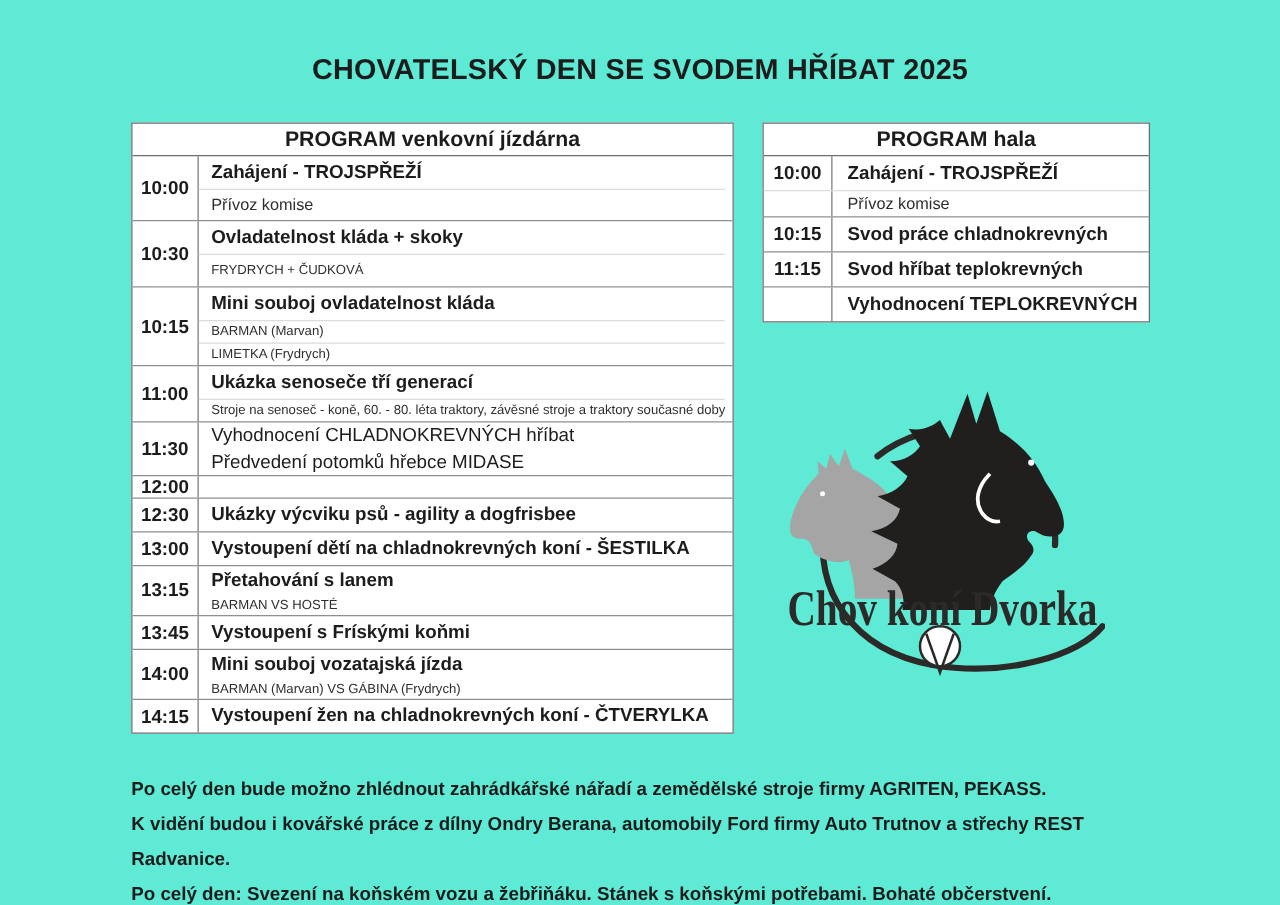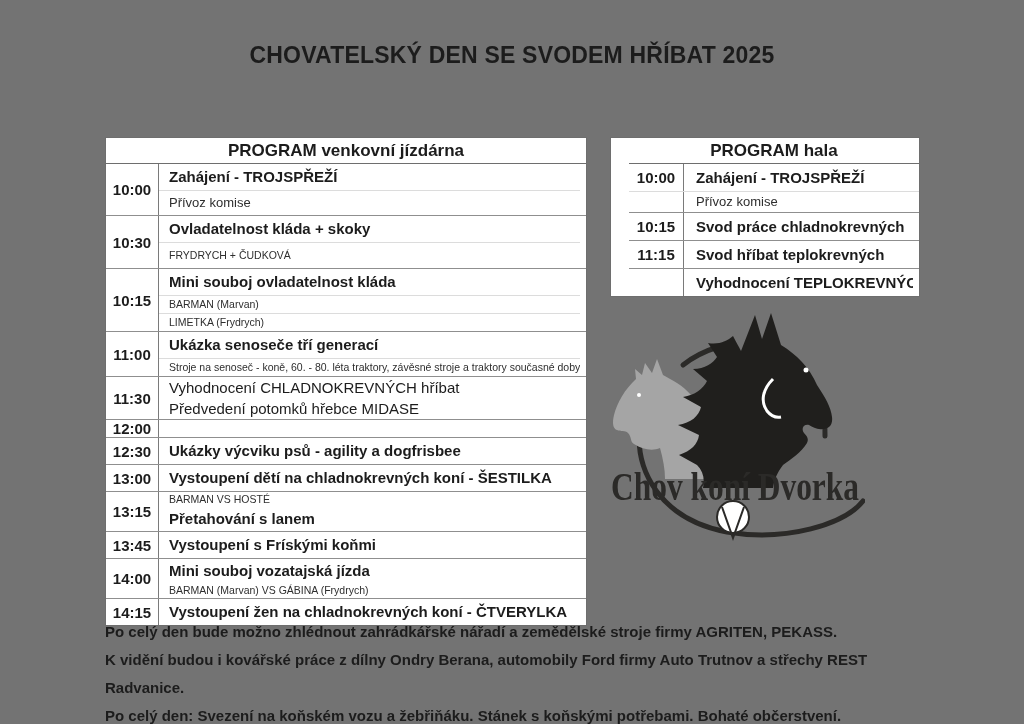--- a/index.html
+++ b/index.html
@@ -1,26 +1,26 @@
 <!DOCTYPE html>
 <html><head>
 <meta charset="utf-8">
 <style>
   * { margin:0; padding:0; box-sizing:border-box; }
   html,body { width:1024px; height:724px; background:#ffffff; overflow:hidden;
     font-family:"Liberation Sans","DejaVu Sans",sans-serif; color:#1c1c1c; }
-  #page { position:relative; width:1024px; height:724px; background:#737373; }
+  #page { position:relative; width:1024px; height:724px; background:#5eead4; }
 
   .doc-title { position:absolute; top:42px; left:0; width:100%; text-align:center;
     font-size:23px; font-weight:700; letter-spacing:.2px; }
 
   
-  .sched { position:absolute; border:1px solid #6e6e6e; background:#fff;margin-top:39px; }
+  .sched { position:absolute; border:1px solid #6e6e6e; background:#fff; }
   .sched-left  { left:105px; top:98px;  width:482px; }
-  .sched-right { left:610px; top:98px;  width:310px;padding-left:18px; }
+  .sched-right { left:610px; top:98px;  width:310px; }
   .thead { height:26px; line-height:25px; text-align:center; font-size:17px; font-weight:700;
     border-bottom:1px solid #6e6e6e; }
 
   .trow { display:flex; }
   .tsep { border-top:1px solid #8f8f8f; }
   .tsep-light { border-top:1px solid #dcdcdc; }
   .tcell-time { width:53px; flex:0 0 53px; border-right:1px solid #7a7a7a;
     display:flex; align-items:center; justify-content:center;
     font-size:15px; font-weight:700; }
   .sched-right .tcell-time { width:55px; flex:0 0 55px; }
@@ -35,21 +35,21 @@
   .line.sub        { font-size:13px;   font-weight:400; line-height:24px; color:#2e2e2e; }
   .line.small      { font-size:10.5px; font-weight:400; line-height:17px; color:#2e2e2e; }
   .line.smalltall  { font-size:10.5px; font-weight:400; line-height:25px; color:#2e2e2e; }
   .line.smalltight { font-size:10.5px; font-weight:400; line-height:15px; color:#2e2e2e; }
   .line.divider { border-top:1px solid #dcdcdc; margin-left:-10px; padding-left:10px; }
 
   .sched-right .line.title { line-height:27px; }
   .sched-right .line.sub   { line-height:20px; }
 
   
-  .logo { position:absolute; left:605px; top:300px; width:260px; height:253px;text-align:right; }
+  .logo { position:absolute; left:624px; top:300px; width:260px; height:253px;text-align:right; }
 
   
   .footer { position:absolute; left:105px; top:618px; width:840px;
     font-size:15px; font-weight:700; line-height:28px; }
 </style>
 </head>
 <body>
 
 <div id="page">
 
@@ -105,22 +105,22 @@
         </div>
         <div class="trow tsep">
           <div class="tcell-time">13:00</div>
           <div class="tcell-content">
             <div class="line title">Vystoupení dětí na chladnokrevných koní - ŠESTILKA</div>
           </div>
         </div>
         <div class="trow tsep">
           <div class="tcell-time">13:15</div>
           <div class="tcell-content">
+            <div class="line titletight">Přetahování s lanem</div>
             <div class="line smalltight">BARMAN VS HOSTÉ</div>
-            <div class="line titletight">Přetahování s lanem</div>
           </div>
         </div>
         <div class="trow tsep">
           <div class="tcell-time">13:45</div>
           <div class="tcell-content">
             <div class="line title">Vystoupení s Frískými koňmi</div>
           </div>
         </div>
         <div class="trow tsep">
           <div class="tcell-time">14:00</div>

